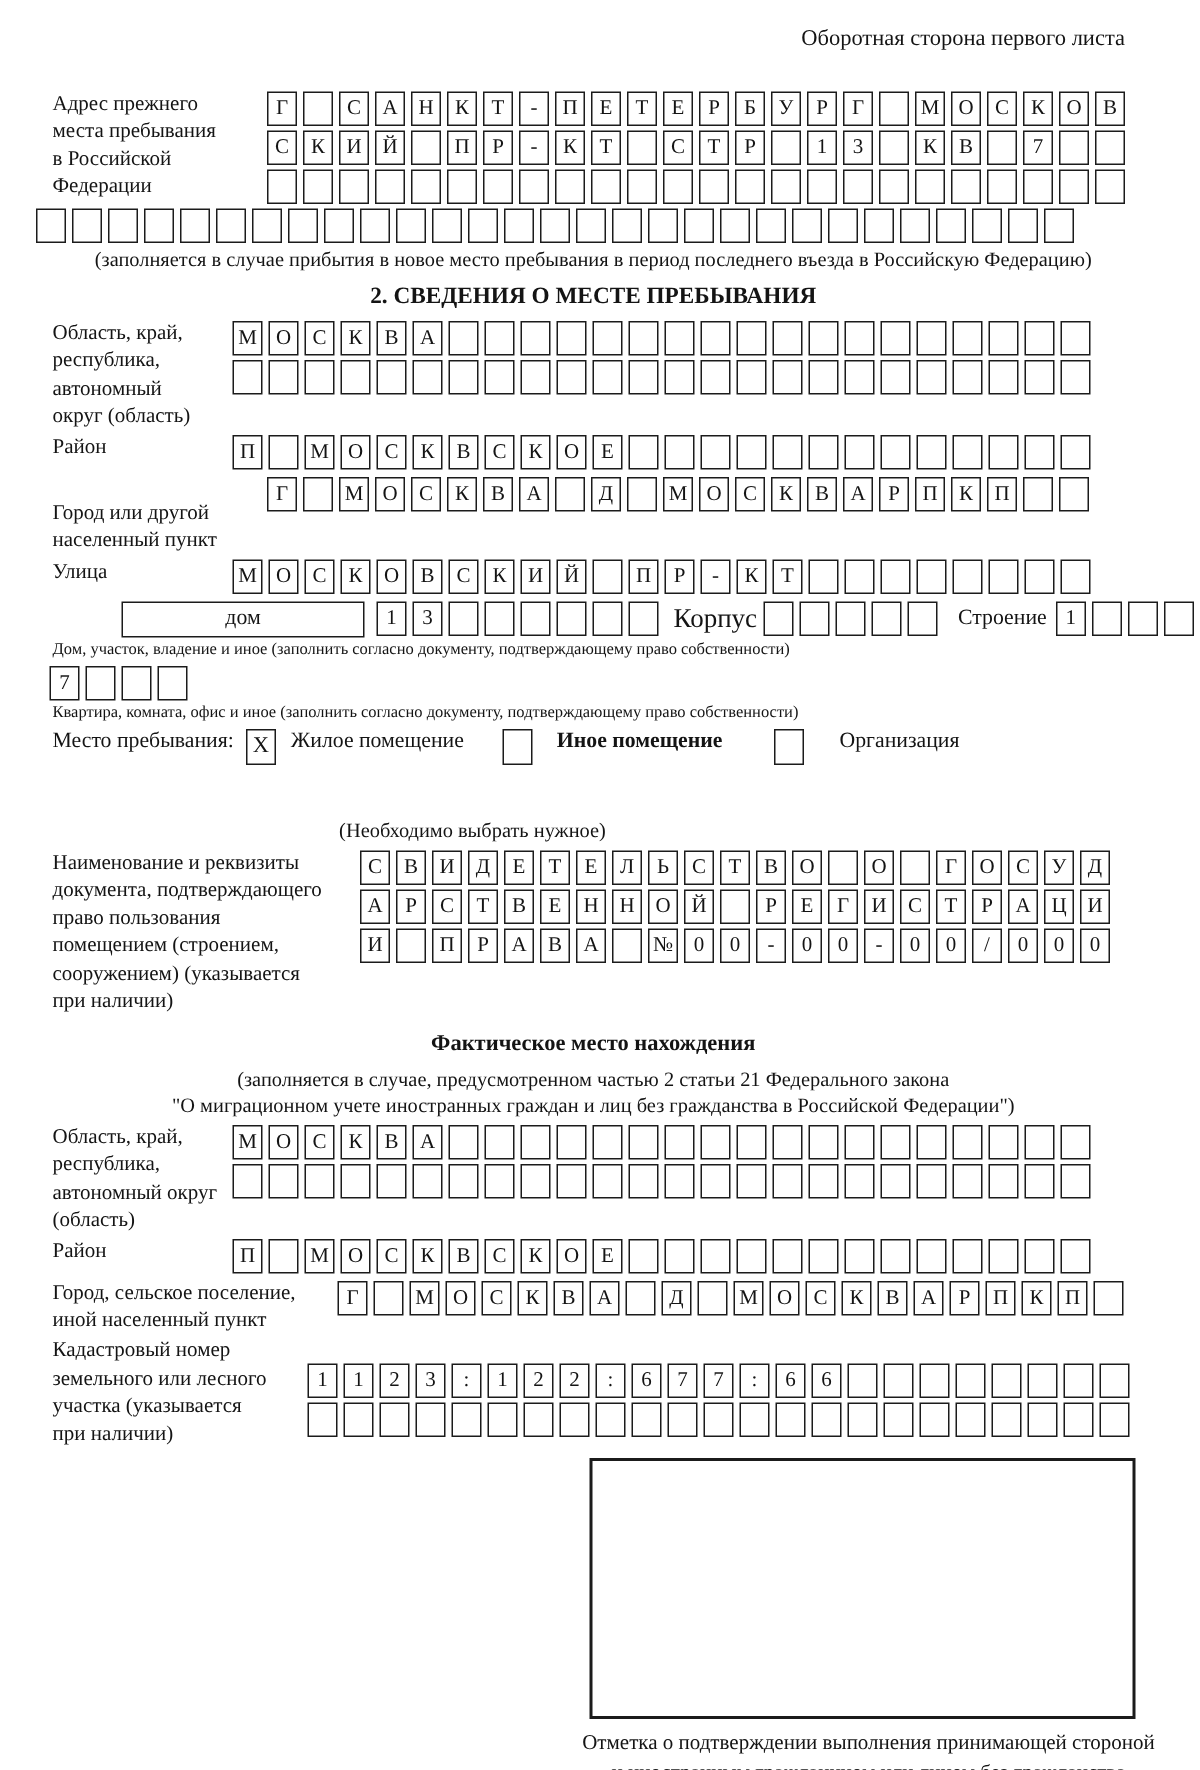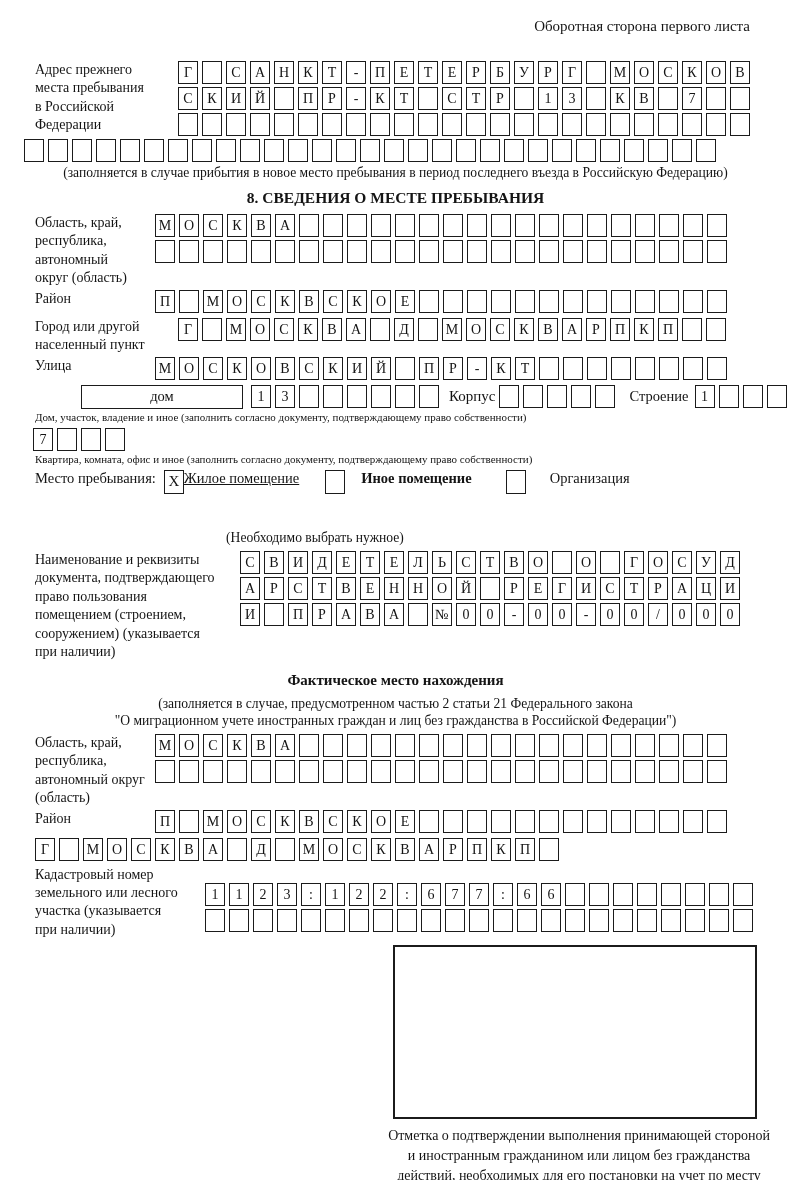--- a/index.html
+++ b/index.html
@@ -146,21 +146,21 @@
       <span class="cell"></span>
       <span class="cell"></span>
       <span class="cell"></span>
       <span class="cell"></span>
       <span class="cell"></span>
       <span class="cell"></span>
       <span class="cell"></span>
     </div>
   <div class="note">(заполняется в случае прибытия в новое место пребывания в период последнего въезда в Российскую Федерацию)</div>
 
-  <div class="h-sect">8. СВЕДЕНИЯ О МЕСТЕ ПРЕБЫВАНИЯ</div>
+  <div class="h-sect">2. СВЕДЕНИЯ О МЕСТЕ ПРЕБЫВАНИЯ</div>
 
   <div class="frow mb2">
     <div class="flabel" style="width:120px;">Область, край,
 республика,
 автономный
 округ (область)</div>
     <div class="cellcol">
       <div class="cells">
           <span class="cell">М</span>
           <span class="cell">О</span>
@@ -240,21 +240,21 @@
         <span class="cell"></span>
         <span class="cell"></span>
         <span class="cell"></span>
         <span class="cell"></span>
         <span class="cell"></span>
         <span class="cell"></span>
       </div>
   </div>
 
   <div class="frow mb2">
-    <div class="flabel" style="width:143px;">Город или другой
+    <div class="flabel" style="width:143px;margin-top:16px;">Город или другой
 населенный пункт</div>
     <div class="cells">
         <span class="cell">Г</span>
         <span class="cell"></span>
         <span class="cell">М</span>
         <span class="cell">О</span>
         <span class="cell">С</span>
         <span class="cell">К</span>
         <span class="cell">В</span>
         <span class="cell">А</span>
@@ -311,21 +311,21 @@
     <div class="cells" style="margin-bottom:0;">
         <span class="cell">1</span>
         <span class="cell">3</span>
         <span class="cell"></span>
         <span class="cell"></span>
         <span class="cell"></span>
         <span class="cell"></span>
         <span class="cell"></span>
         <span class="cell"></span>
       </div>
-    <div class="flabel" style="margin:0 4px 0 10px;font-size:15px;">Корпус</div>
+    <div class="flabel" style="margin:0 4px 0 10px;font-size:18px;">Корпус</div>
     <div class="cells" style="margin-bottom:0;">
         <span class="cell"></span>
         <span class="cell"></span>
         <span class="cell"></span>
         <span class="cell"></span>
         <span class="cell"></span>
       </div>
     <div class="flabel" style="margin:0 6px 0 14px;font-size:14.5px;">Строение</div>
     <div class="cells" style="margin-bottom:0;">
         <span class="cell">1</span>
@@ -342,21 +342,21 @@
         <span class="cell"></span>
         <span class="cell"></span>
         <span class="cell"></span>
       </div>
   </div>
   <div class="smallnote">Квартира, комната, офис и иное (заполнить согласно документу, подтверждающему право собственности)</div>
 
   <div class="mesto-row">
     <div class="optlbl">Место пребывания:</div>
     <div class="chk" style="margin-left:8px;">X</div>
-    <div class="optlbl" style="text-decoration:underline;">Жилое помещение</div>
+    <div class="optlbl" style="margin-left:10px;">Жилое помещение</div>
     <div class="chk" style="margin-left:26px;"></div>
     <div class="optlbl" style="margin-left:16px;font-weight:bold;">Иное помещение</div>
     <div class="chk" style="margin-left:34px;"></div>
     <div class="optlbl" style="margin-left:24px;">Организация</div>
   </div>
   <div class="note" style="width:560px;margin-top:36px;">(Необходимо выбрать нужное)</div>
 
   <div class="frow" style="margin-top:4px;">
     <div class="flabel" style="width:205px;">Наименование и реквизиты
 документа, подтверждающего
@@ -526,20 +526,22 @@
         <span class="cell"></span>
         <span class="cell"></span>
         <span class="cell"></span>
         <span class="cell"></span>
         <span class="cell"></span>
         <span class="cell"></span>
       </div>
   </div>
 
   <div class="frow mb2">
+    <div class="flabel" style="width:190px;">Город, сельское поселение,
+иной населенный пункт</div>
     <div class="cells">
         <span class="cell">Г</span>
         <span class="cell"></span>
         <span class="cell">М</span>
         <span class="cell">О</span>
         <span class="cell">С</span>
         <span class="cell">К</span>
         <span class="cell">В</span>
         <span class="cell">А</span>
         <span class="cell"></span>

